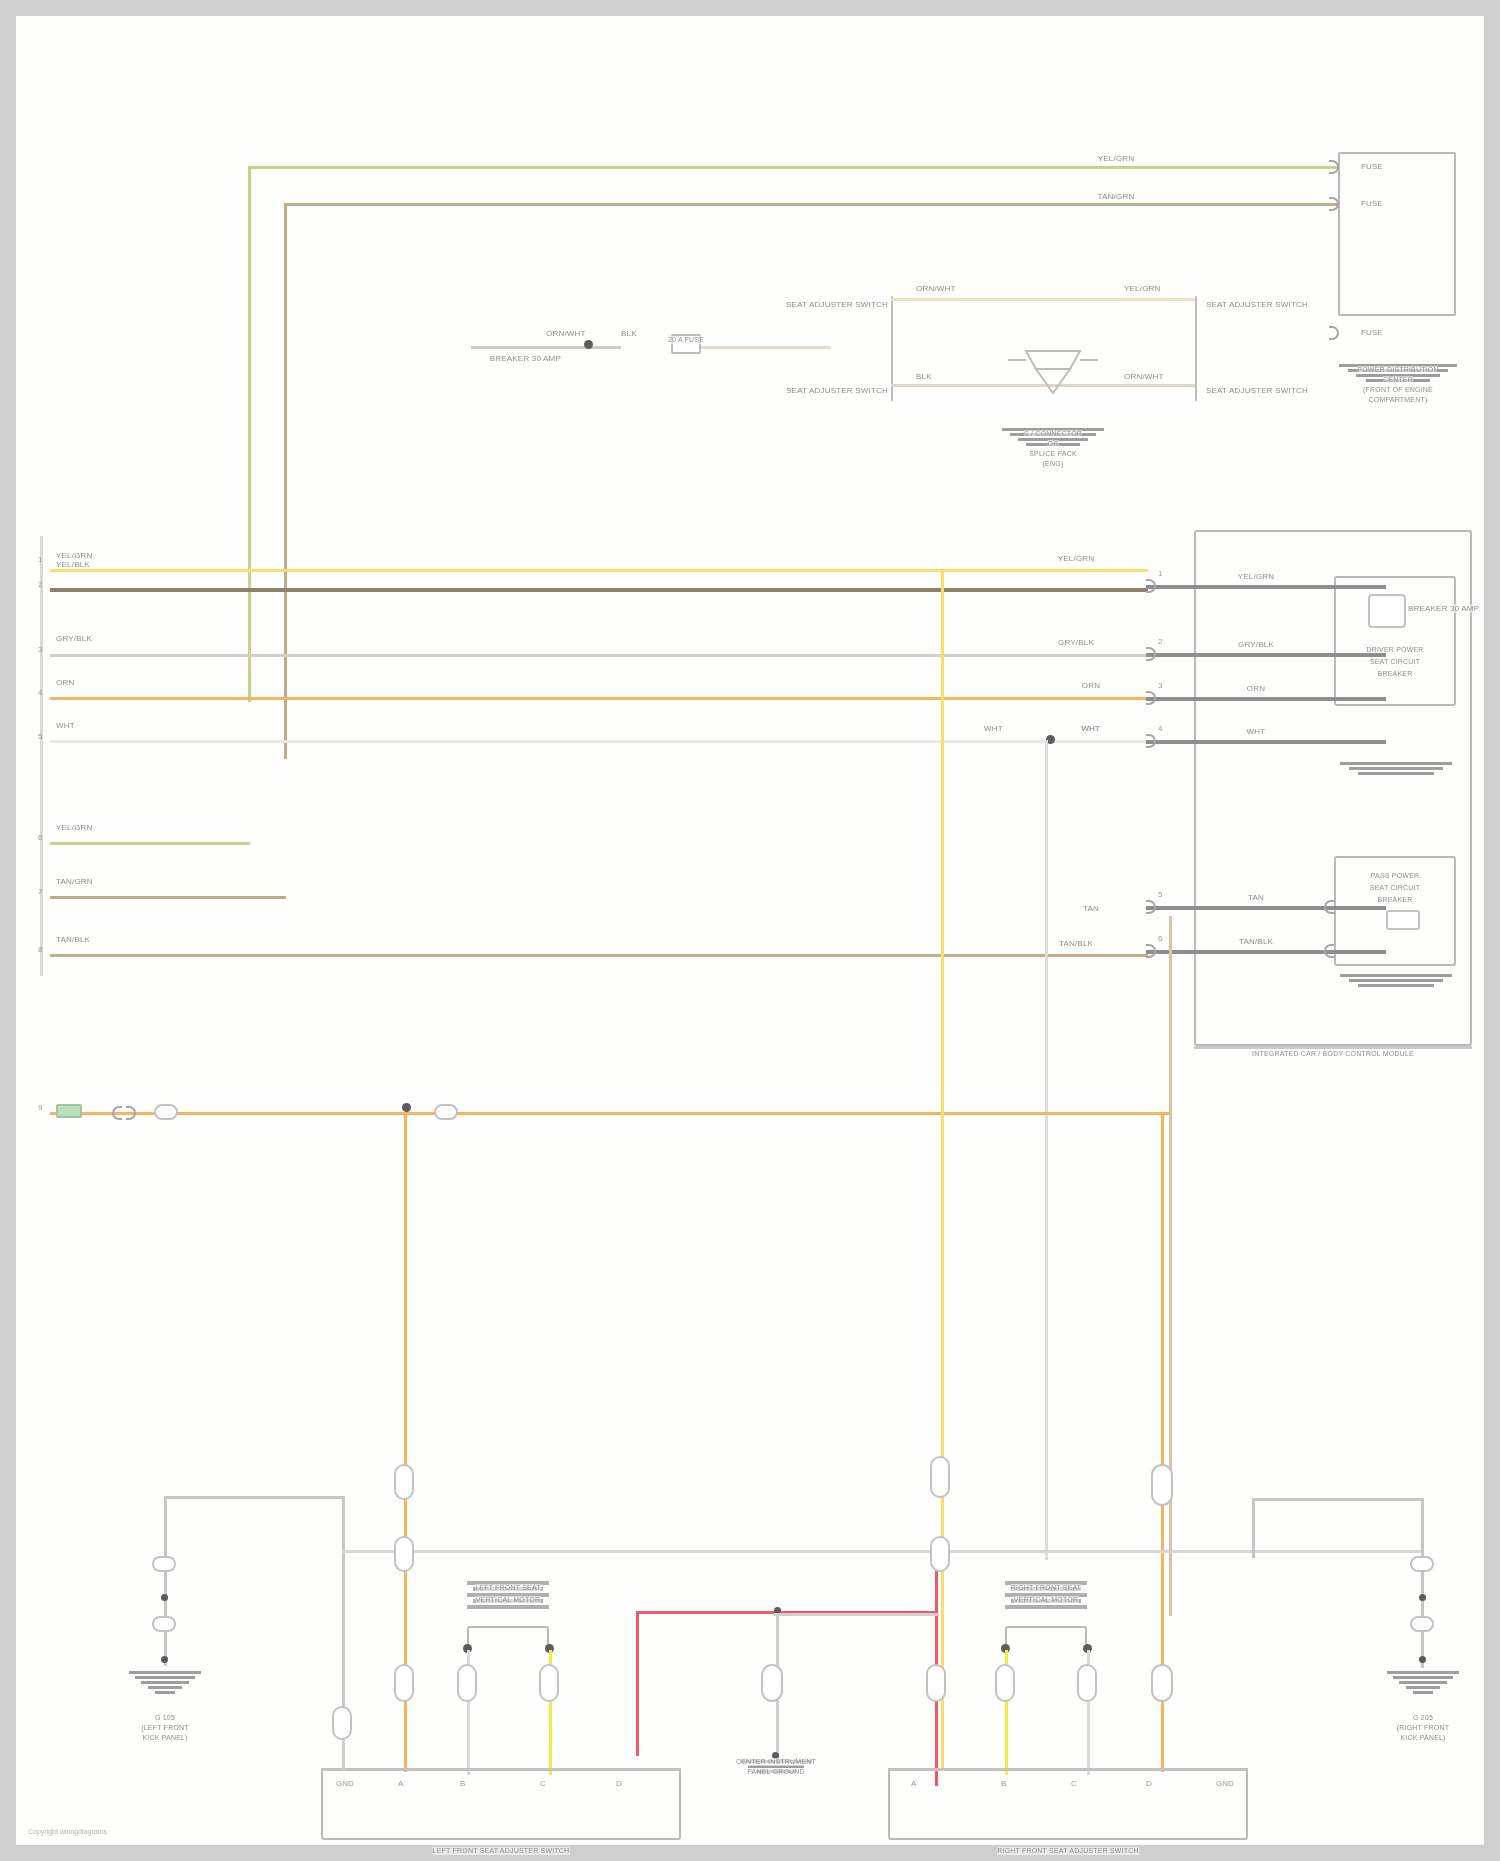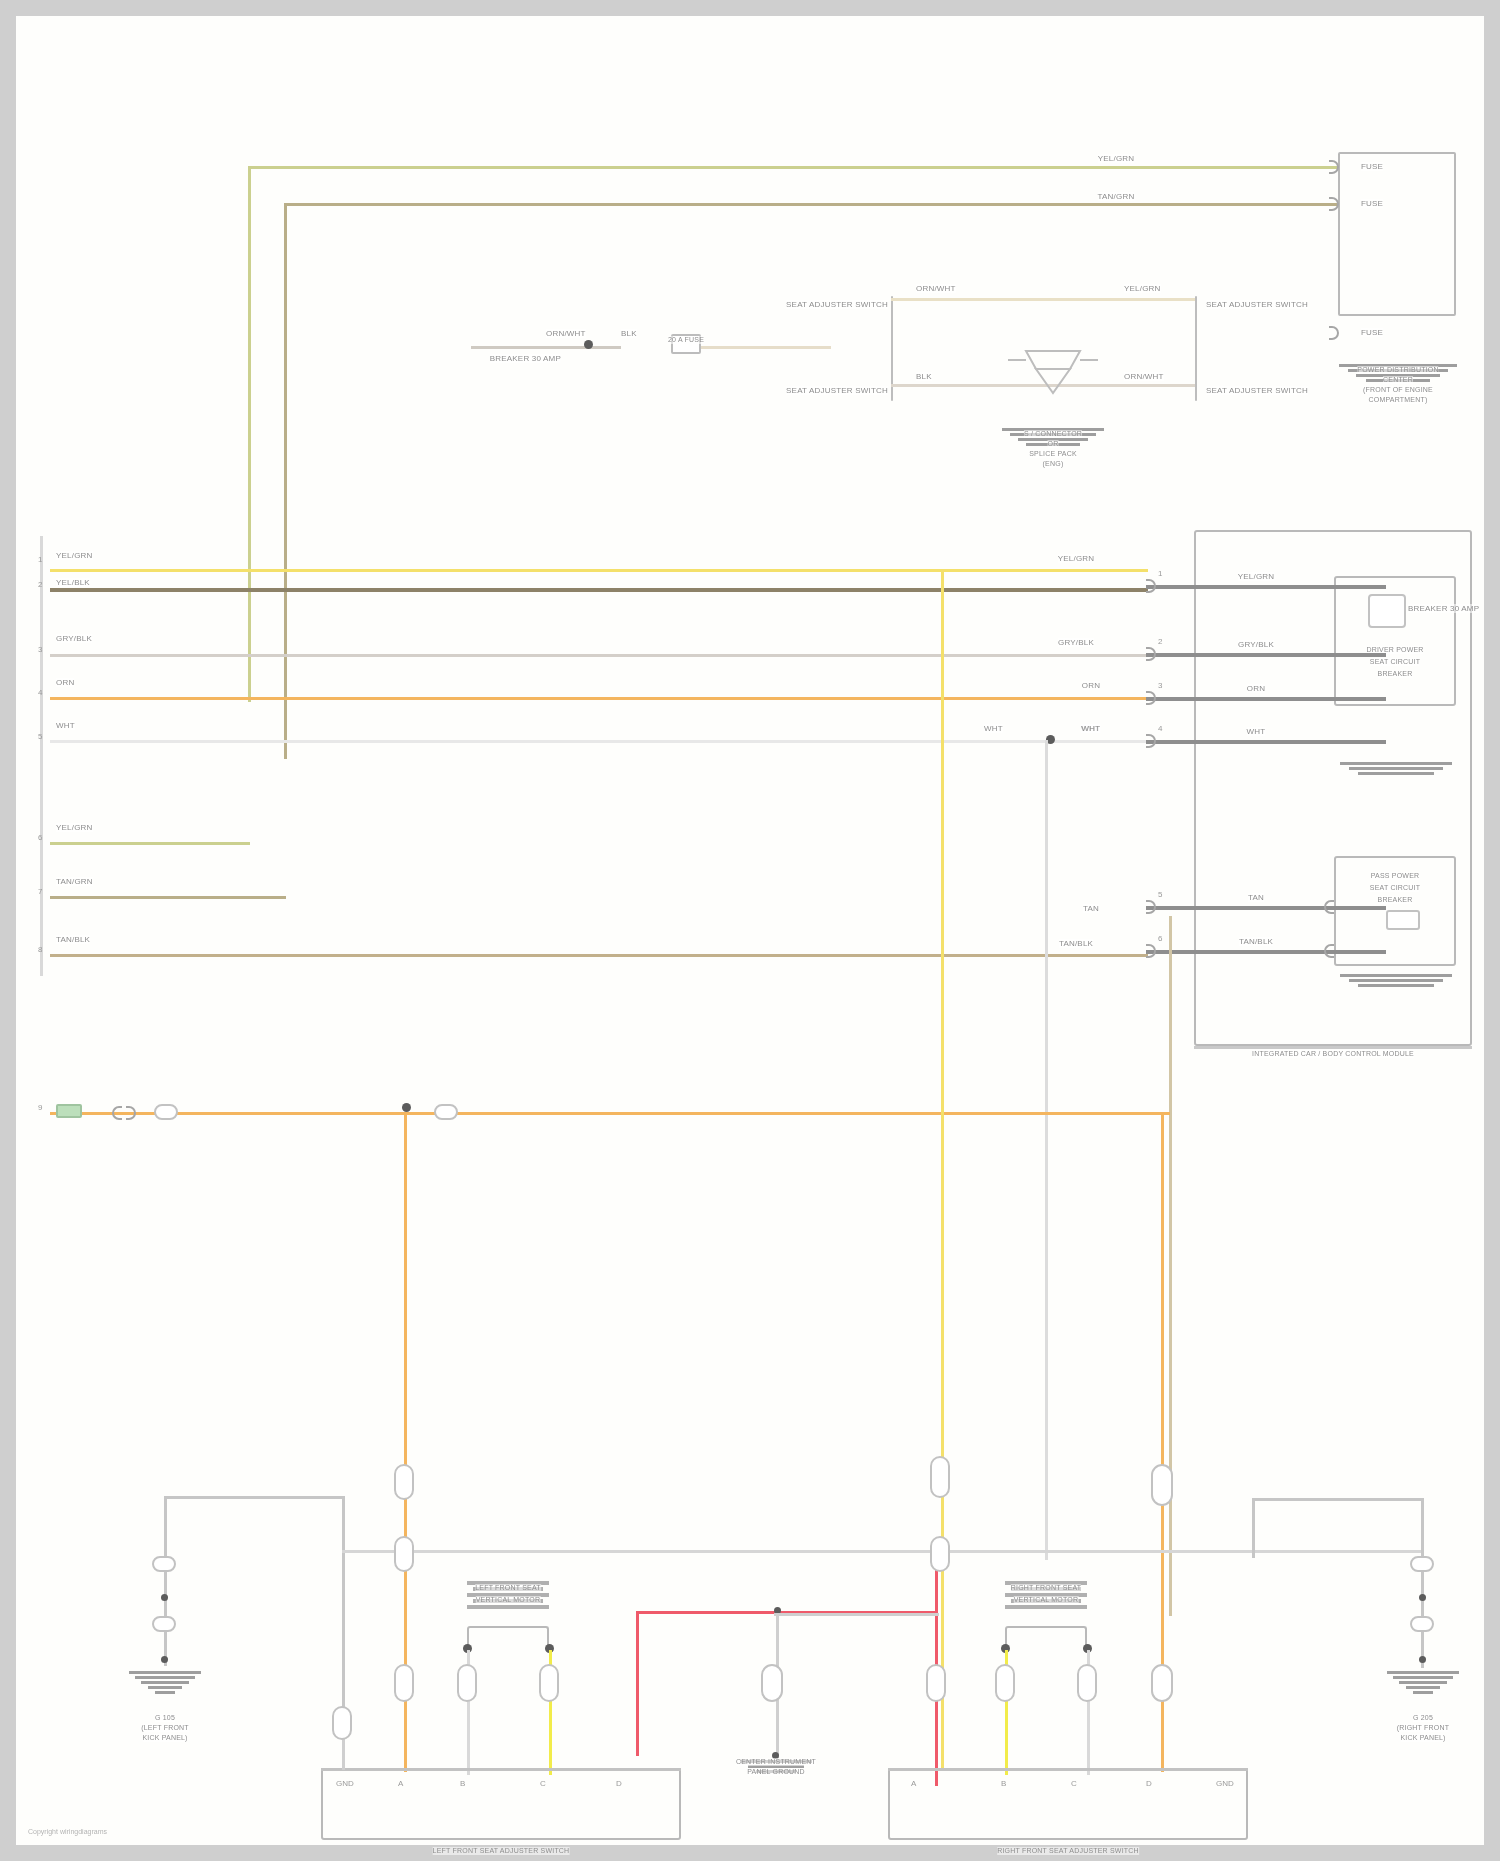--- a/index.html
+++ b/index.html
@@ -150,21 +150,21 @@
     <div class="lbl c tiny" style="left:1037px;top:434px;">SPLICE PACK</div>
     <div class="lbl c tiny" style="left:1037px;top:444px;">(ENG)</div>
 
     <div class="wire wv" style="left:24px;top:520px;height:440px;background:#d9d9d9;"></div>
 
     <div class="pin" style="left:22px;top:540px;">1</div>
     <div class="lbl" style="left:40px;top:535px;">YEL/GRN</div>
     <div class="wire wh" style="left:34px;top:553px;width:1098px;background:#f4e06a;"></div>
 
     <div class="pin" style="left:22px;top:565px;">2</div>
-    <div class="lbl" style="left:40px;top:562px;">YEL/BLK</div>
+    <div class="lbl" style="left:40px;top:544px;">YEL/BLK</div>
     <div class="wire wh" style="left:34px;top:572px;width:1098px;background:#8d8268;height:4px;"></div>
 
     <div class="pin" style="left:22px;top:630px;">3</div>
     <div class="lbl" style="left:40px;top:618px;">GRY/BLK</div>
     <div class="wire wh" style="left:34px;top:638px;width:1098px;background:#d4cfc9;"></div>
 
     <div class="pin" style="left:22px;top:673px;">4</div>
     <div class="lbl" style="left:40px;top:662px;">ORN</div>
     <div class="wire wh" style="left:34px;top:681px;width:1098px;background:#f4b55e;"></div>
 

